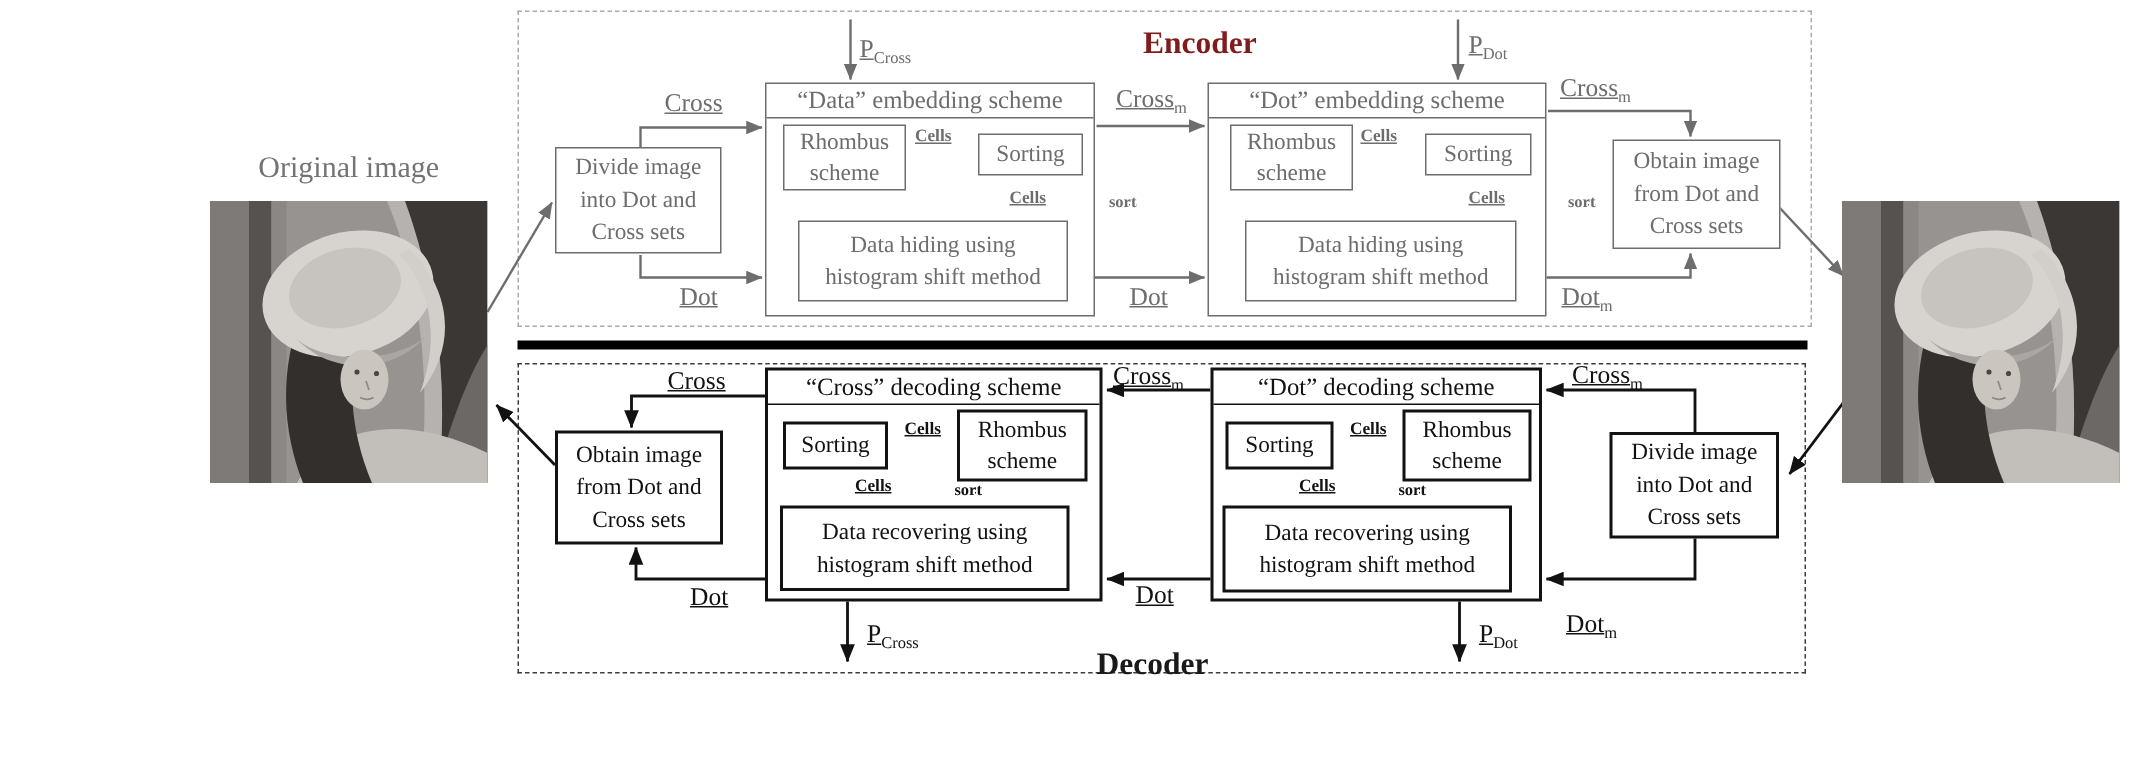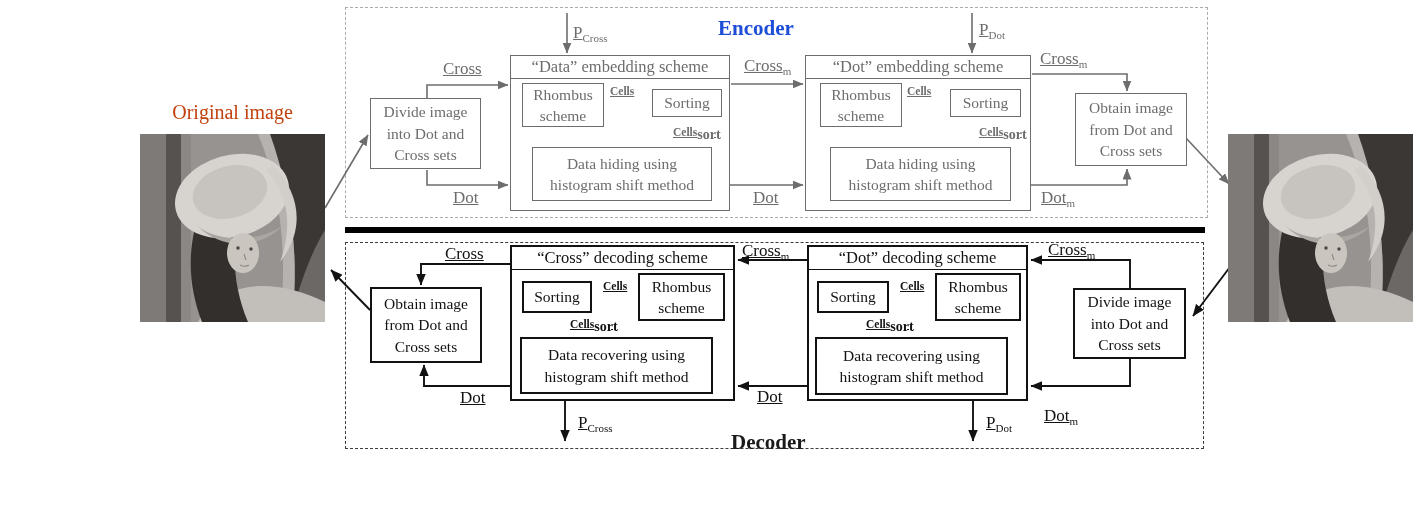--- a/index.html
+++ b/index.html
@@ -36,25 +36,25 @@
     font-size:16.5px;white-space:nowrap;
   }
   .scheme.enc .scheme-title{border-bottom:1.4px solid var(--enc);}
   .scheme.dec .scheme-title{border-bottom:1.8px solid var(--dec);}
   
   .lbl{position:absolute;font-size:17px;white-space:nowrap;line-height:1;text-decoration:underline;}
   .lbl.enc{color:var(--enc);}
   .lbl.dec{color:var(--dec);}
   .lbl sub{font-size:11px;line-height:0;vertical-align:-4px;}
   .lbl.small{font-size:11.5px;font-weight:bold;}
-  .lbl.small sub{font-size:14px;vertical-align:-3px;}
+  .lbl.small sub{font-size:11px;vertical-align:-3px;padding-left:42px;}
   .sec-title{position:absolute;font-size:21px;font-weight:bold;line-height:1;white-space:nowrap;}
-  .sec-title.enc{color:#1d4ed8;}
+  .sec-title.enc{color:#7f1d1d;margin-left:44px;}
   .sec-title.dec{color:#1a1a1a;}
-  .img-label{position:absolute;font-size:20px;color:#c2410c;text-align:center;white-space:nowrap;}
+  .img-label{position:absolute;font-size:20px;color:#737373;text-align:center;white-space:nowrap;}
   .caption{position:absolute;font-size:18.5px;color:#111;white-space:nowrap;}
   .caption .cap-text{margin-left:17px;}
   svg.lines{position:absolute;left:0;top:0;pointer-events:none;}
   .thumb{position:absolute;}
 </style>
 </head>
 <body>
 
 <div id="stage">
 

